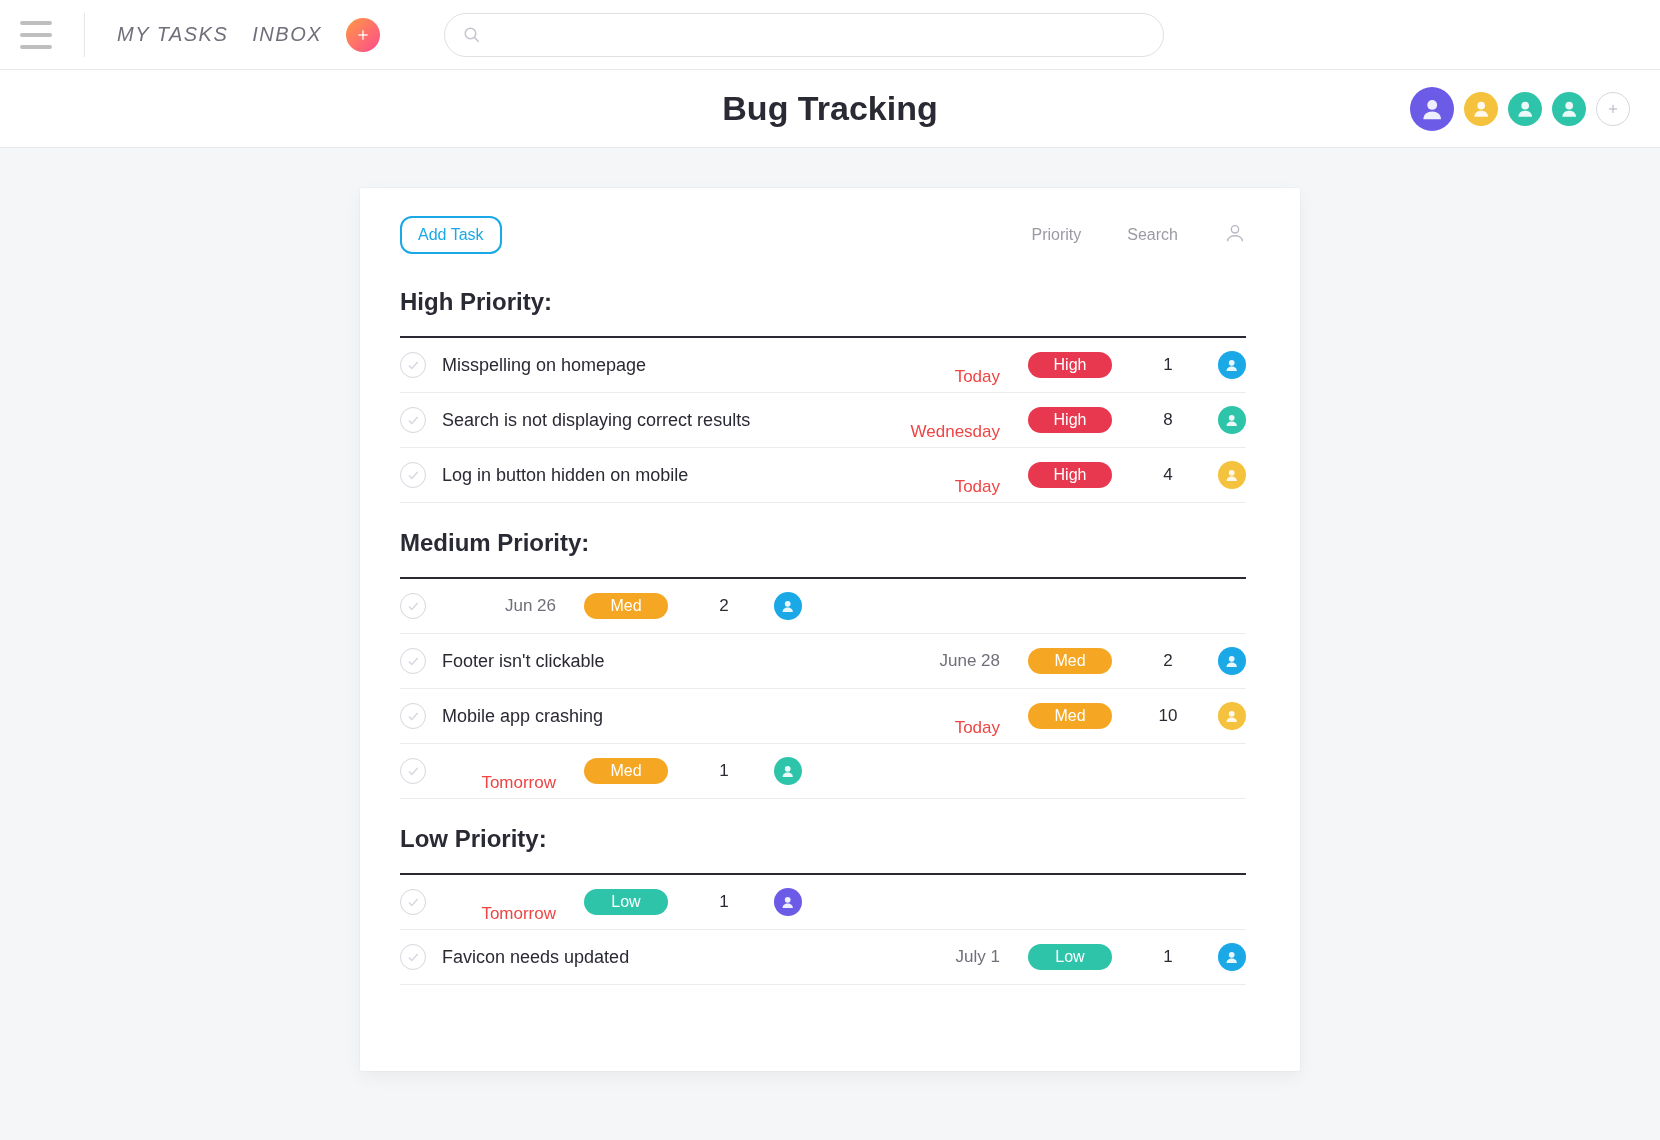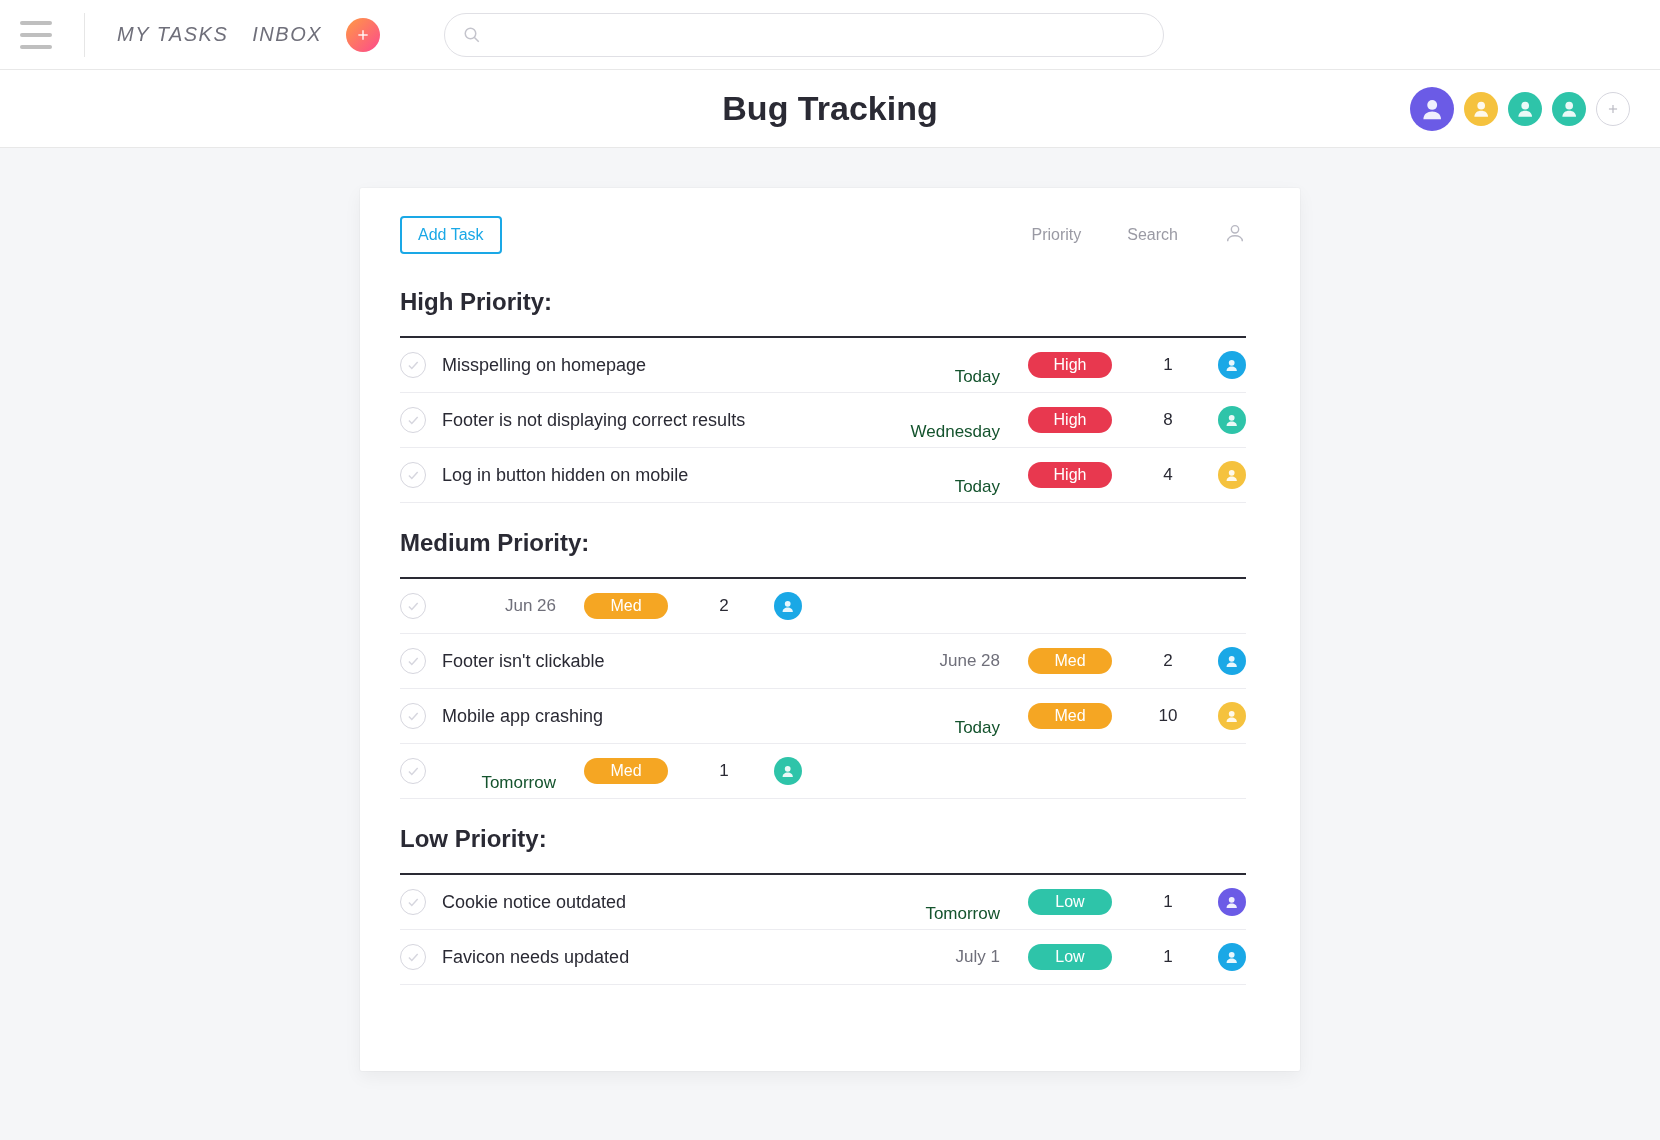--- a/index.html
+++ b/index.html
@@ -89,21 +89,21 @@
   }
   .card-header {
     display:flex; align-items:center; margin-bottom: 34px;
   }
   .add-task-btn {
     border: 2px solid #1aa8e6;
     color:#1aa8e6;
     background:#fff;
     padding: 8px 16px;
     font-size:16px; font-weight:500;
-    border-radius:4px;
+    border-radius:12px;
     cursor:pointer;
   }
   .col-labels { margin-left:auto; display:flex; align-items:center; gap:46px; color:#9a9aa4; font-size:16px; }
   .col-labels .assignee-icon svg { width:22px; height:22px; stroke:#b8b8c2; fill:none; stroke-width:1.5; }
 
   .section-title {
     font-size:24px; font-weight:600; color:#2a2a34;
     padding-bottom:20px;
     border-bottom:2px solid #2a2a34;
     margin-top: 12px;
@@ -115,21 +115,21 @@
   }
   .check {
     width:26px; height:26px; border-radius:50%;
     border:1.5px solid #d6d6de;
     display:flex; align-items:center; justify-content:center;
     cursor:pointer; flex-shrink:0;
   }
   .check svg { width:14px; height:14px; stroke:#d6d6de; fill:none; stroke-width:2.5; }
   .task-title { margin-left:16px; font-size:18px; color:#2a2a34; flex:1; }
   .task-date { width:130px; text-align:right; font-size:17px; }
-  .date-soon { color:#14532d;margin-top:24px; }
+  .date-soon { color:#ef4444;margin-top:24px; }
   .date-plain { color:#6f6f7a; }
   .task-priority { width:140px; display:flex; justify-content:center; }
   .pill {
     padding: 4px 24px; border-radius: 16px; color:#fff; font-size:16px; min-width:84px; text-align:center;
   }
   .pill-high { background:#e8384f; }
   .pill-med  { background:#f5a623; }
   .pill-low  { background:#2ec4a9; }
   .task-hours { width:56px; text-align:center; font-size:17px; color:#2a2a34; }
   .task-assignee { width:50px; display:flex; justify-content:flex-end; }
@@ -243,21 +243,21 @@
                 </svg>
               </div>
             </div>
           </div>
           <div class="task-row">
             <div class="check">
               <svg viewBox="0 0 24 24">
                 <polyline points="5 13 10 18 20 7"></polyline>
               </svg>
             </div>
-            <div class="task-title">Footer is not displaying correct results</div>
+            <div class="task-title">Search is not displaying correct results</div>
             <div class="task-date date-soon">Wednesday</div>
             <div class="task-priority">
               <span class="pill pill-high">High</span>
             </div>
             <div class="task-hours">8</div>
             <div class="task-assignee">
               <div class="mini-avatar" style="background: rgb(46, 196, 169);">
                 <svg viewBox="0 0 24 24">
                   <circle cx="12" cy="9" r="4.5" fill="rgba(255,255,255,0.9)"></circle>
                   <path d="M4 22c0-4.5 3.5-7 8-7s8 2.5 8 7" fill="rgba(255,255,255,0.9)"></path>
@@ -373,21 +373,20 @@
           </div>
         </div>
         <div class="section-block">
           <div class="section-title">Low Priority:</div>
           <div class="task-row">
             <div class="check">
               <svg viewBox="0 0 24 24">
                 <polyline points="5 13 10 18 20 7"></polyline>
               </svg>
             </div>
-            <div class="task-title">Cookie notice outdated</div>
             <div class="task-date date-soon">Tomorrow</div>
             <div class="task-priority">
               <span class="pill pill-low">Low</span>
             </div>
             <div class="task-hours">1</div>
             <div class="task-assignee">
               <div class="mini-avatar" style="background: rgb(107, 91, 230);">
                 <svg viewBox="0 0 24 24">
                   <circle cx="12" cy="9" r="4.5" fill="rgba(255,255,255,0.9)"></circle>
                   <path d="M4 22c0-4.5 3.5-7 8-7s8 2.5 8 7" fill="rgba(255,255,255,0.9)"></path>

